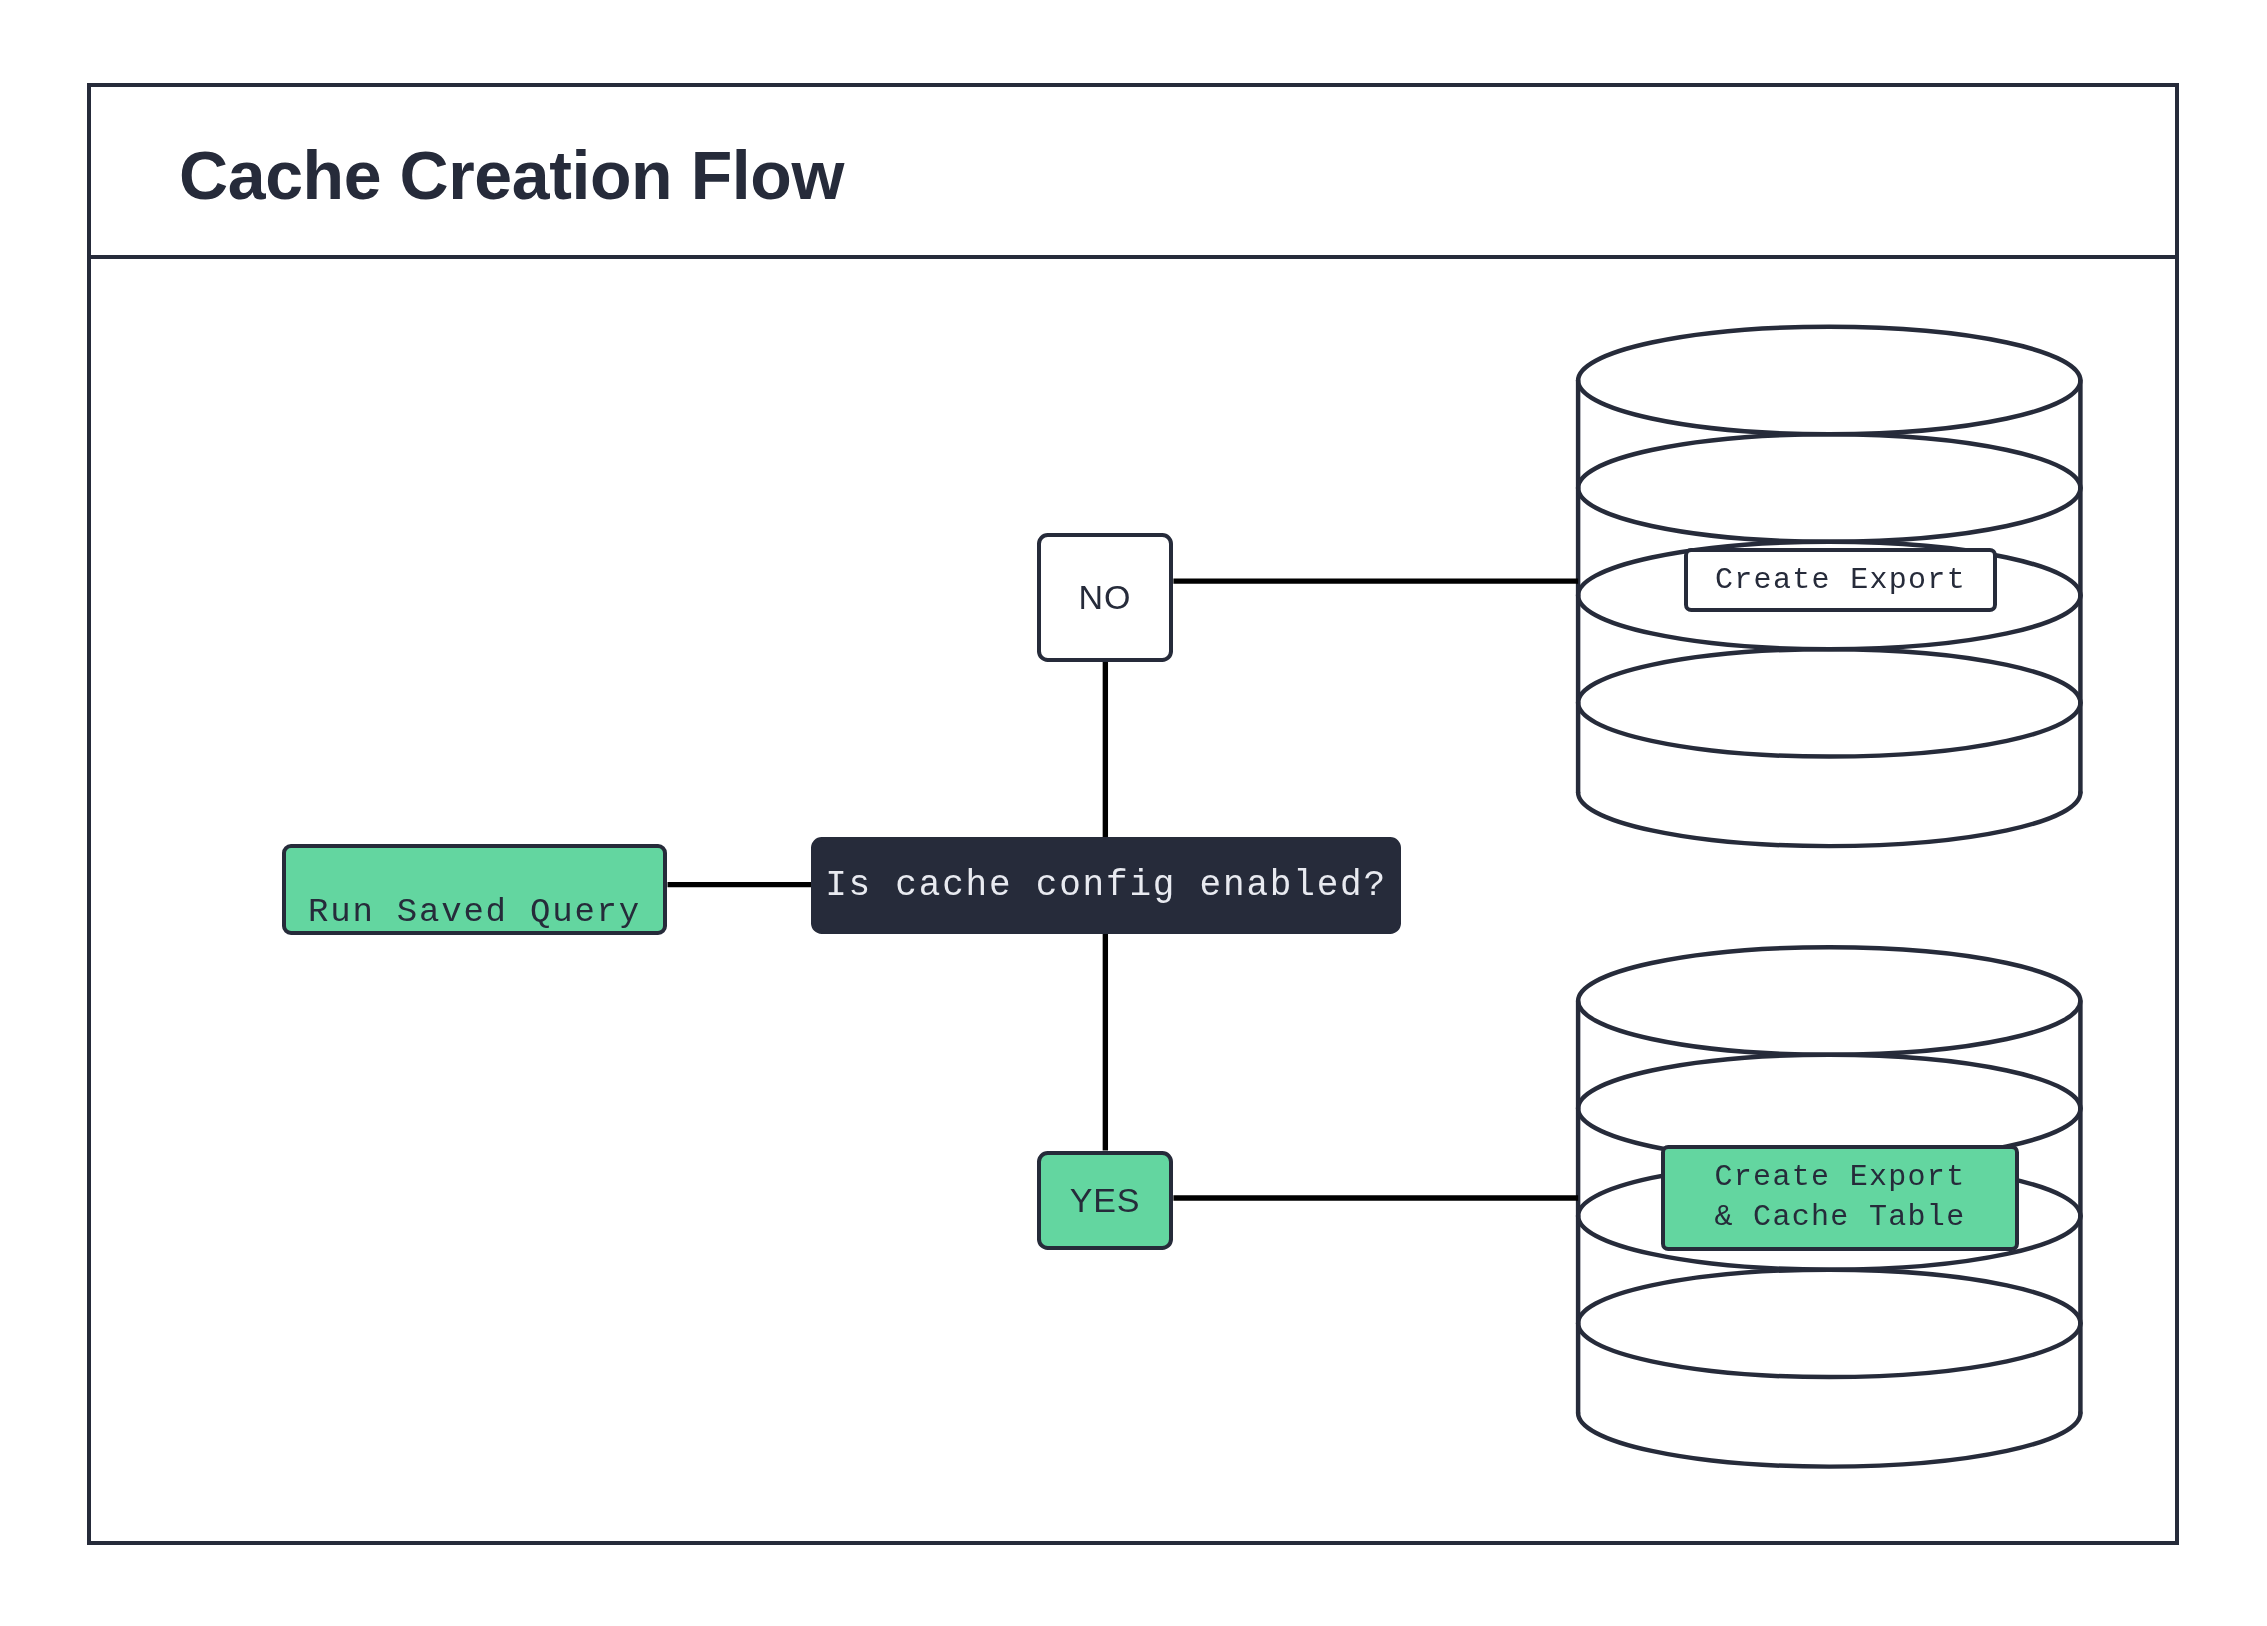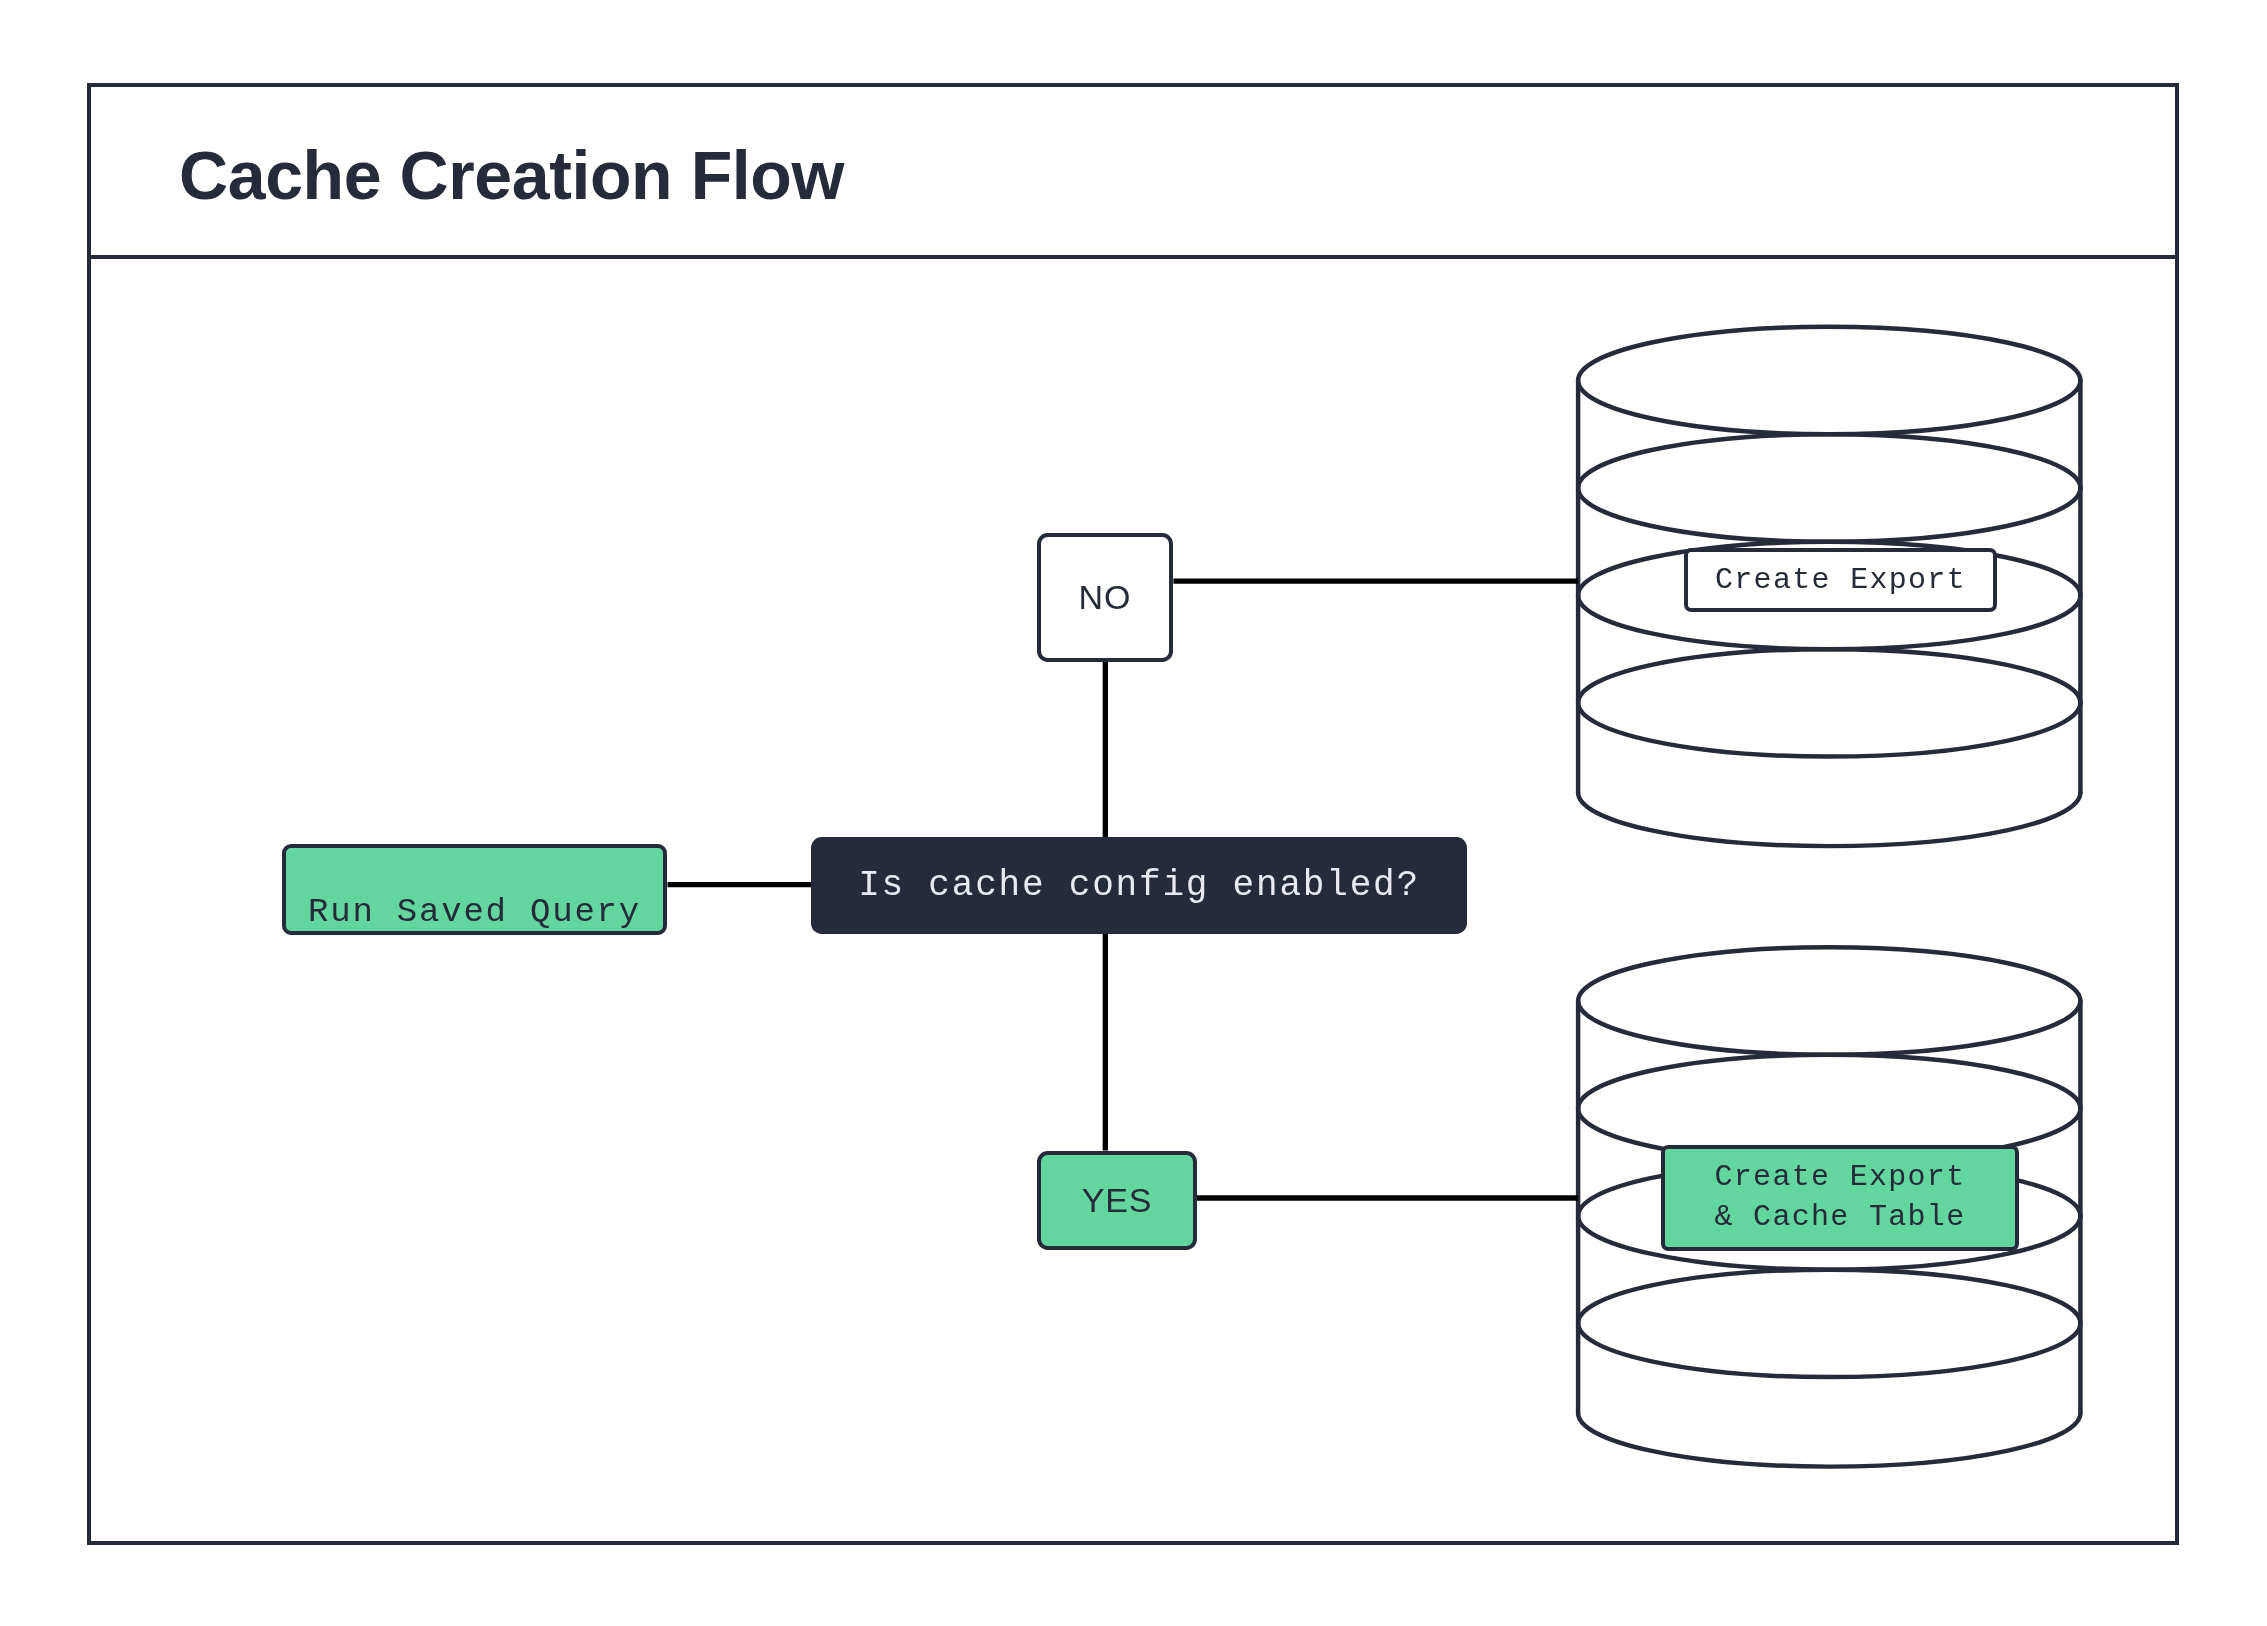--- a/index.html
+++ b/index.html
@@ -22,29 +22,29 @@
 
   
   .node{position:absolute;box-sizing:border-box;display:flex;
         align-items:center;justify-content:center;text-align:center;
         border:4.5px solid #262b3a;border-radius:9px;
         font-family:Liberation Mono, monospace;}
 
   .n-run{left:282px;top:844px;width:385px;height:91px;
          background:#63d6a0;color:#262b3a;font-size:34px;letter-spacing:1.8px;align-items:flex-end;}
 
-  .n-decision{left:811px;top:837px;width:656px;height:97px;
+  .n-decision{left:811px;top:837px;width:590px;height:97px;
          background:#262b3a;color:#e8eaf0;border-color:#262b3a;
          font-size:36px;letter-spacing:1.8px;border-radius:10.7px;}
 
   .n-no{left:1037px;top:533px;width:136px;height:129px;
          background:#ffffff;color:#262b3a;border-radius:10.7px;
          font-family:"Liberation Sans", sans-serif;font-size:34px;letter-spacing:0.9px;}
 
-  .n-yes{left:1037px;top:1151px;width:160px;height:99px;
+  .n-yes{left:1037px;top:1151px;width:136px;height:99px;
          background:#63d6a0;color:#262b3a;border-radius:10.7px;
          font-family:"Liberation Sans", sans-serif;font-size:34px;letter-spacing:0.9px;}
 
   .n-export{left:1684px;top:548px;width:313px;height:64px;
          background:#ffffff;color:#262b3a;border-radius:7.2px;
          font-size:30px;letter-spacing:1.3px;}
 
   .n-export-cache{left:1661px;top:1145px;width:358px;height:106px;
          background:#63d6a0;color:#262b3a;border-radius:7.2px;
          font-size:30px;letter-spacing:1.3px;line-height:1.32;

